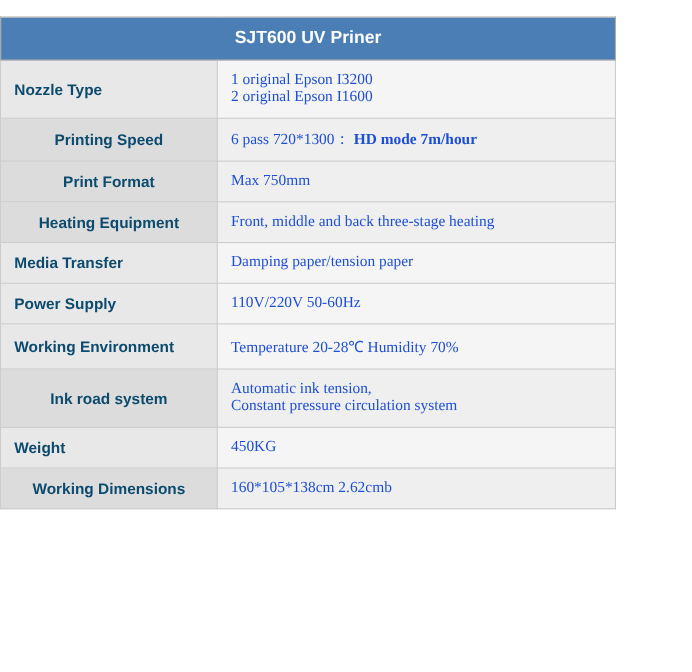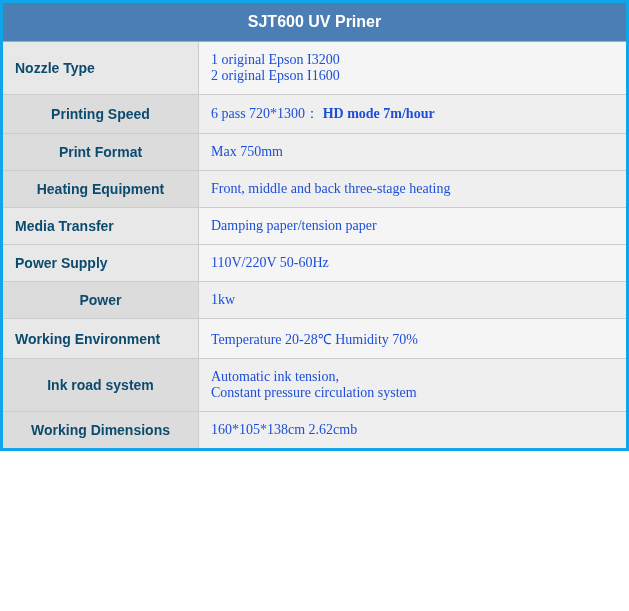--- a/index.html
+++ b/index.html
@@ -4,23 +4,24 @@
   <style>
     * { margin: 0; padding: 0; box-sizing: border-box; }
     body {
       font-family: Arial, sans-serif;
       font-size: 14px;
       background: #fff;
       width: 629px;
       min-height: 611px;
     }
     .table-container {
-      width: 629px;
+      width: 560px;
       border-collapse: collapse;
-      border: 3px solid #0ea5e9;
+      border: 1px solid #0ea5e9;
+      margin-top: 15px;
     }
     table {
       width: 100%;
       border-collapse: collapse;
     }
     .header-row td {
       background-color: #4a7eb5;
       color: #fff;
       text-align: center;
       font-weight: bold;
@@ -83,30 +84,30 @@
         <td class="value-cell">Front, middle and back three-stage heating</td>
       </tr>
       <tr class="data-row">
         <td class="label-cell">Media Transfer</td>
         <td class="value-cell">Damping paper/tension paper</td>
       </tr>
       <tr class="data-row">
         <td class="label-cell">Power Supply</td>
         <td class="value-cell">110V/220V 50-60Hz</td>
       </tr>
-      <tr class="data-row row-alt">
-        <td class="label-cell">Power</td>
-        <td class="value-cell">1kw</td>
-      </tr>
       <tr class="data-row">
         <td class="label-cell">Working Environment</td>
         <td class="value-cell">Temperature 20-28℃ Humidity 70%</td>
       </tr>
       <tr class="data-row row-alt">
         <td class="label-cell">Ink road system</td>
         <td class="value-cell"><span>Automatic ink tension,</span><br><span>Constant pressure circulation system</span></td>
+      </tr>
+      <tr class="data-row">
+        <td class="label-cell">Weight</td>
+        <td class="value-cell">450KG</td>
       </tr>
       <tr class="data-row row-alt">
         <td class="label-cell">Working Dimensions</td>
         <td class="value-cell">160*105*138cm 2.62cmb</td>
       </tr>
     </tbody>
 </table>
 
 </body></html>

